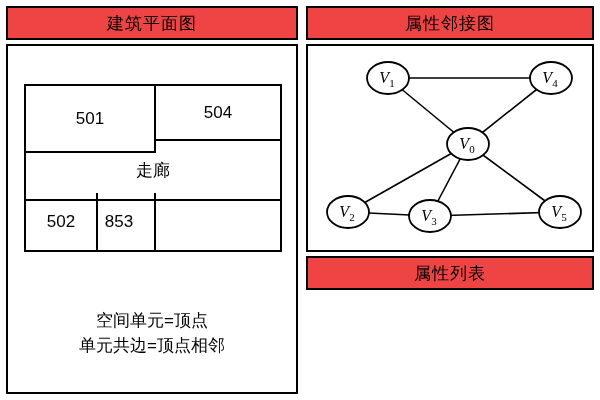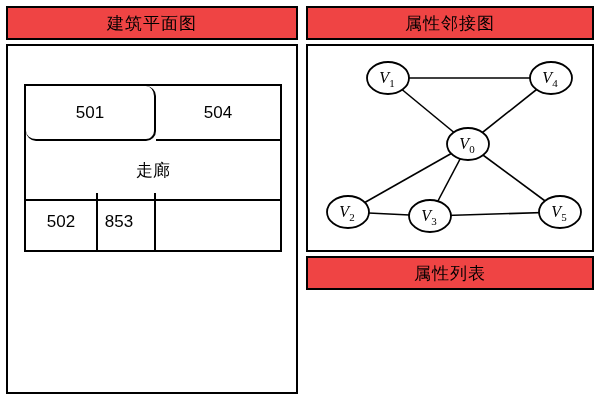--- a/index.html
+++ b/index.html
@@ -54,21 +54,21 @@
   .cell {
     position: absolute;
     box-sizing: border-box;
     display: flex;
     align-items: center;
     justify-content: center;
     font-size: 17px;
     color: #000;
   }
   
-  #room-501 { left: 0;    top: 0;   width: 130px; height: 55px; border-right: 2px solid #000; border-bottom: 2px solid #000; border-radius: 10px; }
+  #room-501 { left: 0;    top: 0;   width: 130px; height: 67px; border-right: 2px solid #000; border-bottom: 2px solid #000; }
   #room-504 { left: 130px;top: 0;   width: 124px; height: 55px; border-bottom: 2px solid #000; }
   
   #corridor { left: 0;    top: 55px; width: 254px; height: 60px; border-bottom: 2px solid #000; }
   
   #room-502 { left: 0;    top: 107px; width: 72px;  height: 57px; border-right: 2px solid #000; }
   #room-503 { left: 58px; top: 107px; width: 72px;  height: 57px; border-right: 2px solid #000; }
   #room-505 { left: 130px;top: 107px; width: 124px; height: 57px; }
 
   .caption {
     position: absolute;
@@ -115,20 +115,22 @@
   <div class="panel" id="left-body">
     <div class="floorplan">
       <div class="cell" id="room-501">501</div>
       <div class="cell" id="room-504">504</div>
       <div class="cell" id="corridor">走廊</div>
       <div class="cell" id="room-502">502</div>
       <div class="cell" id="room-503">853</div>
     </div>
 
     <div class="caption" id="legend-caption">
+      <div>空间单元=顶点</div>
+      <div>单元共边=顶点相邻</div>
     </div>
   </div>
 
   <div class="panel-title" id="graph-title">
     <span>属性邻接图</span>
   </div>
 
   <div class="panel" id="graph-body">
     <svg class="graph-svg" id="graph-svg" width="284" height="204" viewBox="0 0 284 204">
         <line x1="80" y1="32" x2="243" y2="32" stroke="#000000" stroke-width="1.6"></line>

